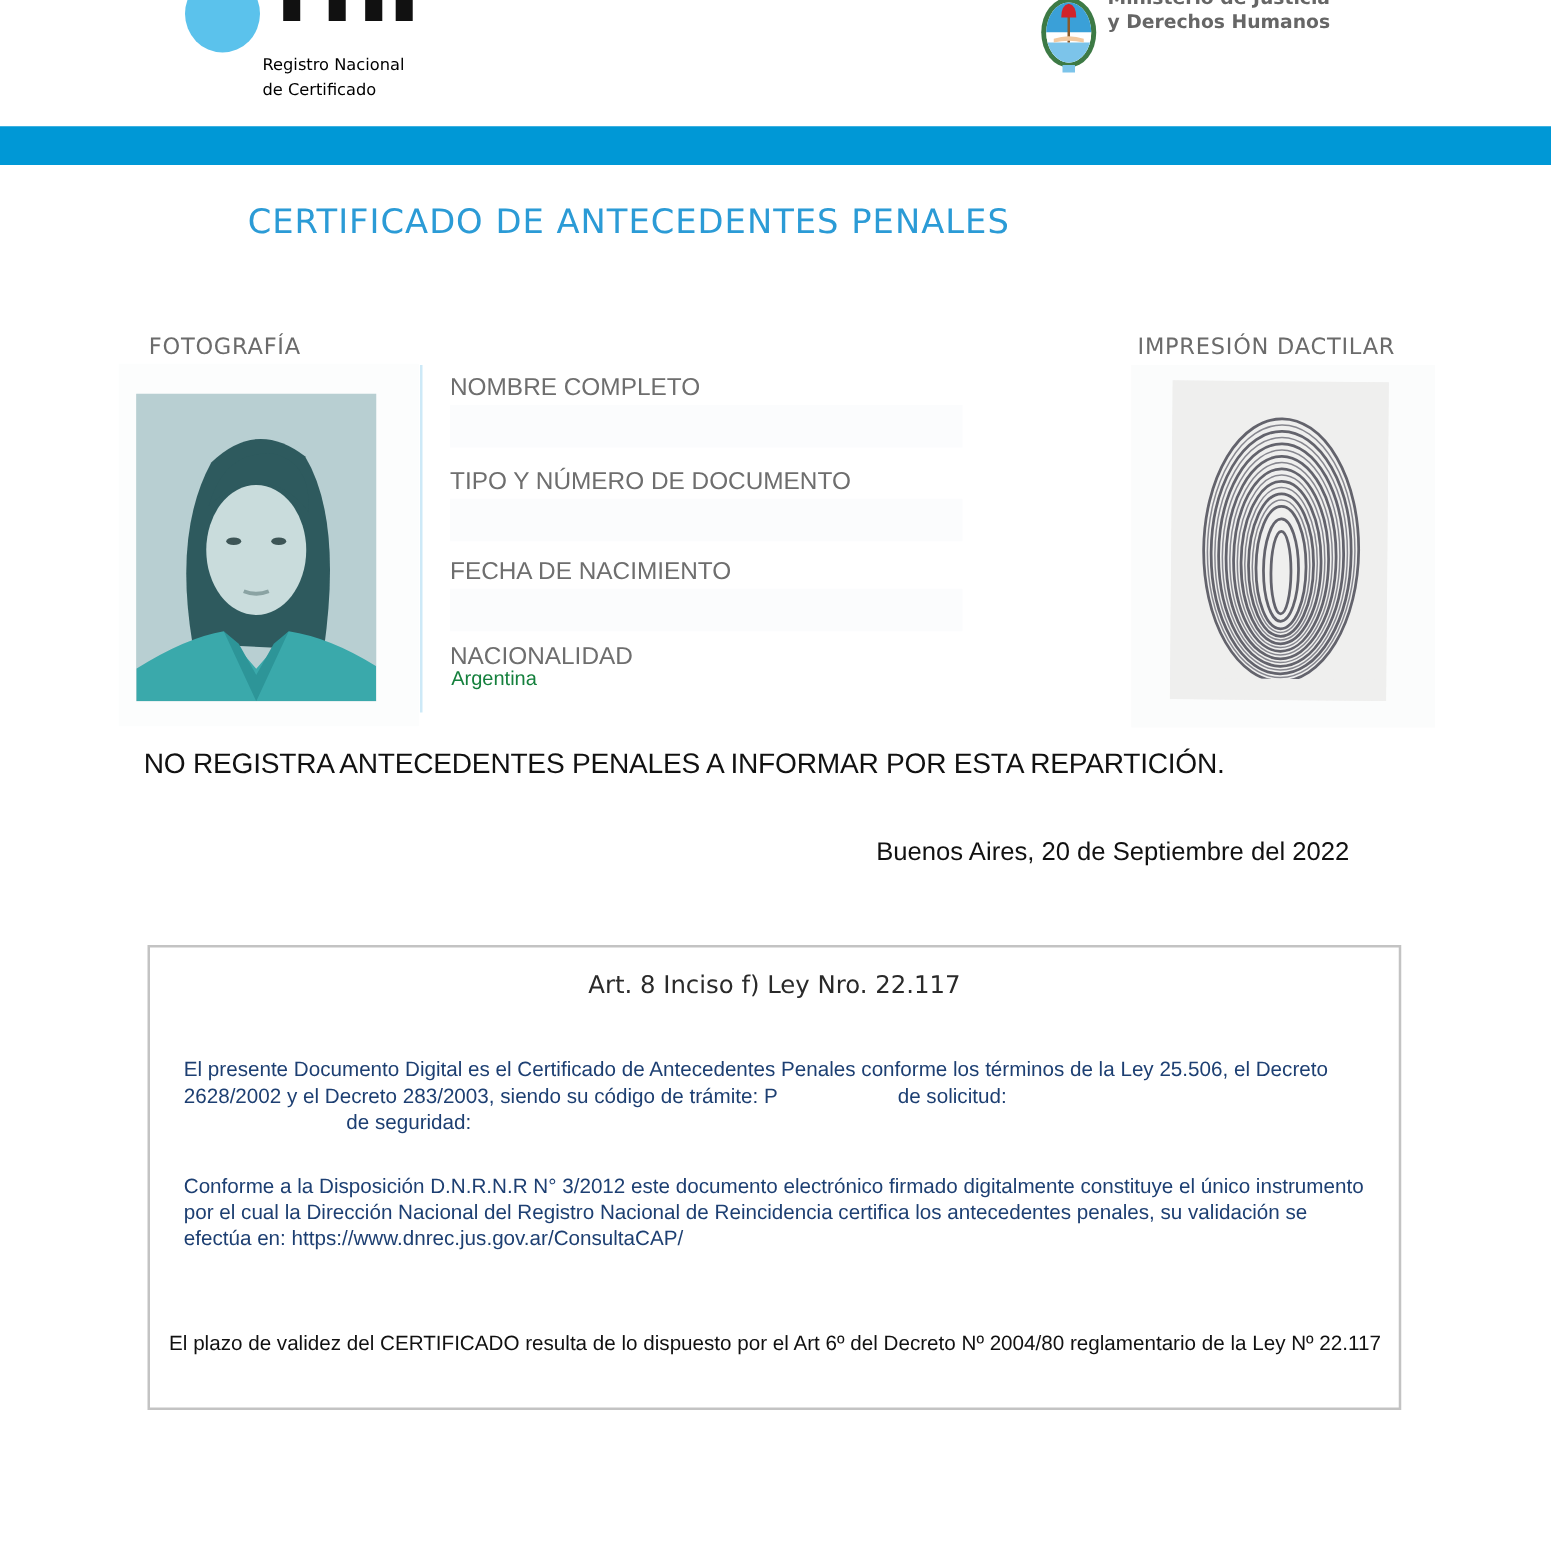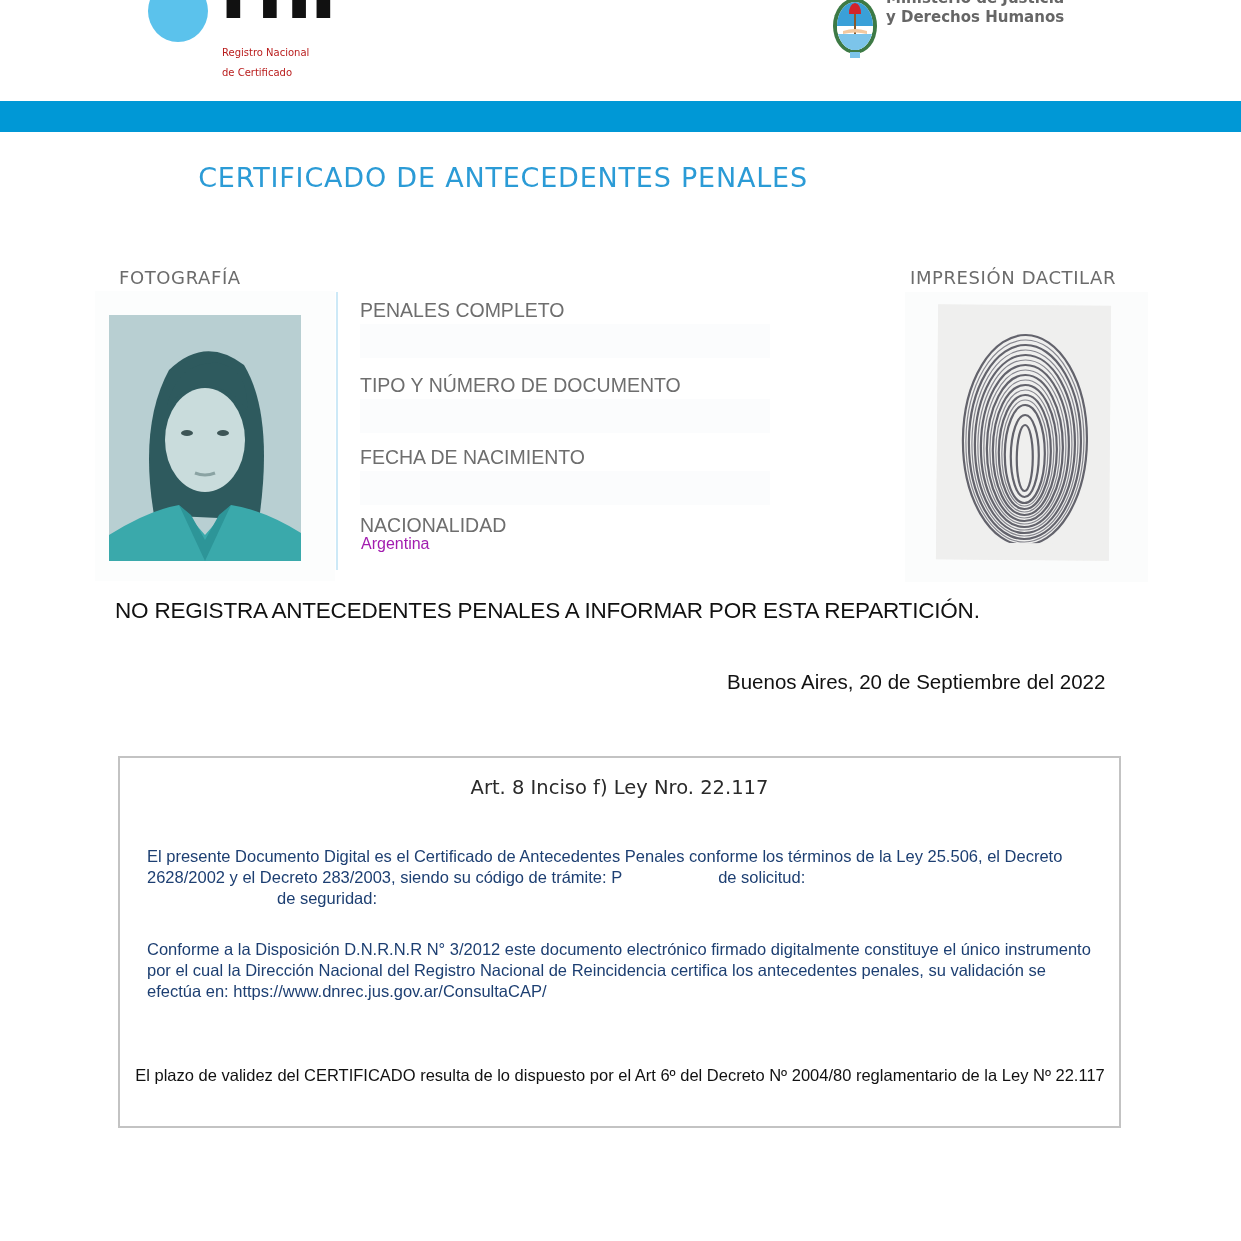--- a/index.html
+++ b/index.html
@@ -4,21 +4,21 @@
 <style>
   * { box-sizing: border-box; margin: 0; padding: 0; }
   html, body { width: 1241px; height: 1241px; background: #ffffff; overflow: hidden; }
   body { position: relative; font-family: "Liberation Sans", sans-serif; color: #111; }
 
   
   .header { position: absolute; left: 0; top: 0; width: 1241px; height: 100px; background: #fff; }
   .rnr-logo { position: absolute; left: 148px; top: -20px; width: 230px; height: 110px; }
   .rnr-dot { position: absolute; left: 0; top: 0; width: 60px; height: 62px; border-radius: 50%; background: #5bc2ec; }
   .rnr-letters { position: absolute; left: 72px; top: -28px; font-family: "DejaVu Sans", sans-serif; font-weight: bold; font-size: 78px; letter-spacing: -2px; color: #111; line-height: 1; }
-  .rnr-sub { position: absolute; left: 74px; top: 63px; font-family: "DejaVu Sans", sans-serif; font-size: 10px; line-height: 20px; color: #b91c1c; }
+  .rnr-sub { position: absolute; left: 62px; top: 63px; font-family: "DejaVu Sans", sans-serif; font-size: 13px; line-height: 20px; color: #000000; }
 
   .min-logo { position: absolute; left: 828px; top: -6px; width: 310px; height: 80px; }
   .shield { position: absolute; left: 3px; top: 0; width: 48px; height: 66px; }
   .min-text { position: absolute; left: 58px; top: -6px; font-family: "DejaVu Sans", sans-serif; }
   .min-line1 { font-size: 15px; font-weight: bold; color: #666; line-height: 20px; white-space: nowrap; }
   .min-line2 { font-size: 15px; font-weight: bold; color: #666; line-height: 18px; white-space: nowrap; text-align: center; }
   .min-line3 { font-size: 20px; color: #777; line-height: 28px; white-space: nowrap; letter-spacing: -0.3px; }
 
   .blue-bar { position: absolute; left: 0; top: 101px; width: 1241px; height: 31px; background: #0098d6; }
 
@@ -28,27 +28,27 @@
   .section-label { position: absolute; font-family: "DejaVu Sans", sans-serif; font-size: 18px; color: #6b6b6b; letter-spacing: 0.6px; }
   .lbl-foto { left: 119px; top: 267px; }
   .lbl-huella { left: 910px; top: 267px; }
 
   .photo-panel { position: absolute; left: 95px; top: 291px; width: 240px; height: 290px; background: #fcfdfd; }
   .photo { position: absolute; left: 109px; top: 315px; width: 192px; height: 246px; background: #b9cfd2; overflow: hidden; }
   .divider { position: absolute; left: 336px; top: 292px; width: 2px; height: 278px; background: #cde9f7; }
 
   .field-label { position: absolute; left: 360px; font-size: 19.5px; color: #6e6e6e; }
   .field-value { position: absolute; left: 360px; width: 410px; height: 34px; background: #fbfcfd; }
-  .field-value-text { position: absolute; left: 361px; font-size: 16px; color: #a21caf; }
+  .field-value-text { position: absolute; left: 361px; font-size: 16px; color: #15803d; }
 
   .print-panel { position: absolute; left: 905px; top: 292px; width: 243px; height: 290px; background: #fbfcfc; }
   .print-card { position: absolute; left: 937px; top: 305px; width: 173px; height: 255px; background: #f1f1f0; transform: rotate(0.5deg); overflow: hidden; }
 
   .no-registra { position: absolute; left: 115px; top: 598px; font-size: 22.5px; color: #111; letter-spacing: -0.2px; white-space: nowrap; }
-  .date-line { position: absolute; left: 701px; top: 670px; font-size: 20.5px; color: #111; white-space: nowrap; margin-left: 26px; }
+  .date-line { position: absolute; left: 701px; top: 670px; font-size: 20.5px; color: #111; white-space: nowrap; }
 
   .legal-box { position: absolute; left: 118px; top: 756px; width: 1003px; height: 372px; border: 2px solid #c3c3c3; background: #fff; padding-left: 48px; }
   .legal-title { position: absolute; left: 0; top: 18px; width: 100%; text-align: center; font-family: "DejaVu Sans", sans-serif; font-size: 19.5px; color: #2a2a2a; }
   .legal-p { position: absolute; left: 27px; width: 950px; font-size: 16.5px; color: #1d3f72; line-height: 21px; }
   .p1 { top: 88px; }
   .p2 { top: 181px; }
   .legal-p3 { position: absolute; left: 10px; top: 307px; width: 980px; text-align: center; font-size: 16.5px; color: #111; line-height: 21px; }
   .blank { display: inline-block; }
 </style>
 </head>
@@ -97,21 +97,21 @@
     <path d="M58 90 Q70 45 110 48 Q140 55 138 95 Q120 70 95 72 Q72 75 58 90 Z" fill="#2e5a5e"></path>
     <ellipse cx="78" cy="118" rx="6" ry="3" fill="#3d5556"></ellipse>
     <ellipse cx="114" cy="118" rx="6" ry="3" fill="#3d5556"></ellipse>
     <path d="M86 158 Q96 162 106 158" stroke="#8aa3a3" stroke-width="3" fill="none"></path>
     <path d="M0 246 L0 220 Q40 195 70 190 L96 220 L122 190 Q155 195 192 218 L192 246 Z" fill="#3aa9ab"></path>
     <path d="M70 190 L96 246 L122 190 L110 200 L96 225 L82 200 Z" fill="#2d9598"></path>
   </svg>
 </div>
 <div class="divider"></div>
 
-<div class="field-label" style="top:299px">PENALES COMPLETO</div>
+<div class="field-label" style="top:299px">NOMBRE COMPLETO</div>
 <div class="field-value" style="top:324px"></div>
 
 <div class="field-label" style="top:374px">TIPO Y NÚMERO DE DOCUMENTO</div>
 <div class="field-value" style="top:399px"></div>
 
 <div class="field-label" style="top:446px">FECHA DE NACIMIENTO</div>
 <div class="field-value" style="top:471px"></div>
 
 <div class="field-label" style="top:514px">NACIONALIDAD</div>
 <div class="field-value-text" style="top:535px">Argentina</div>

